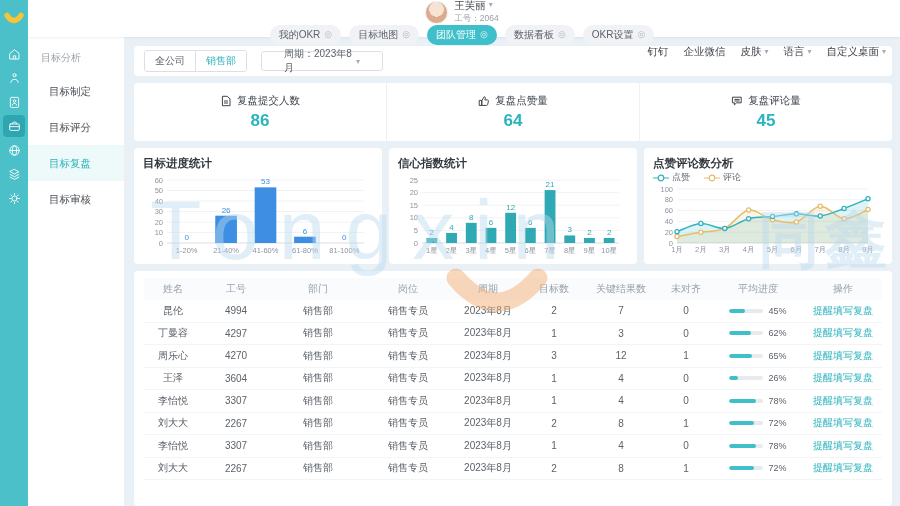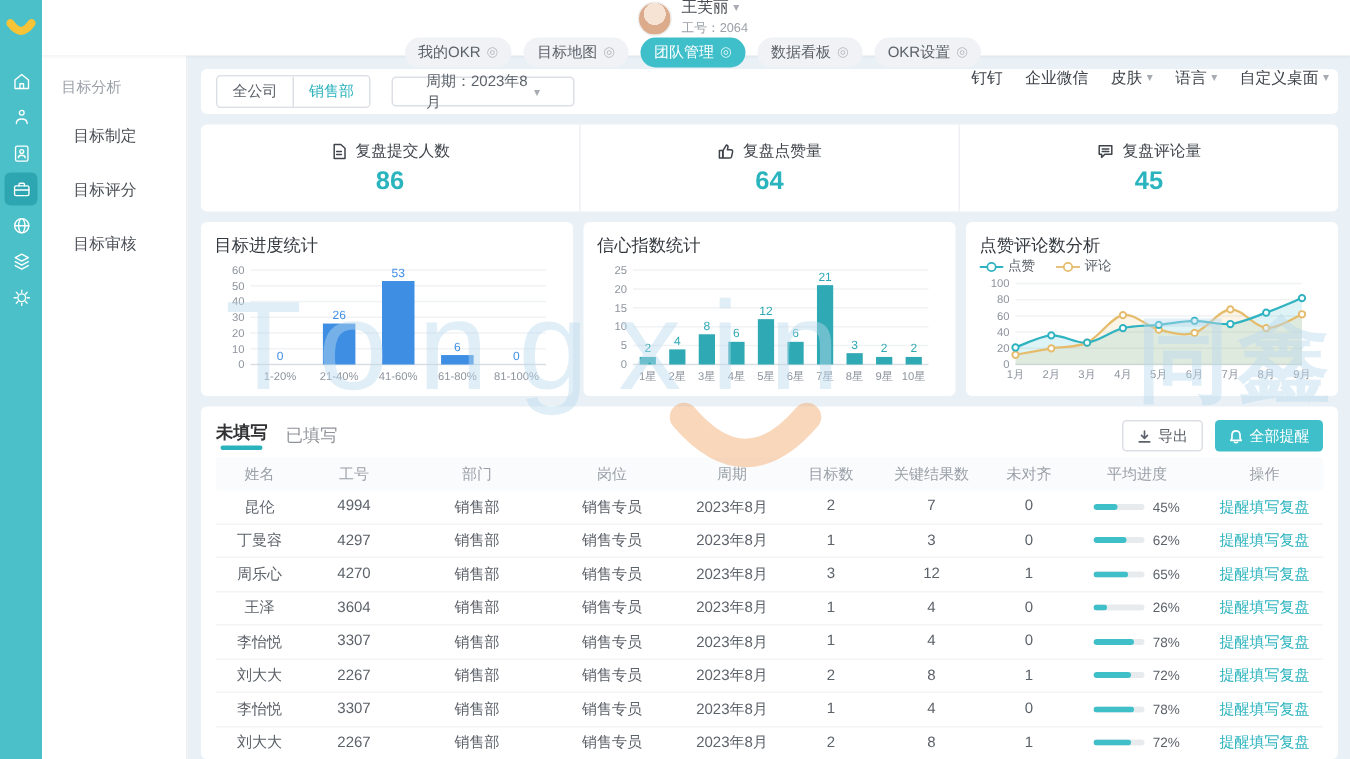--- a/index.html
+++ b/index.html
@@ -46,21 +46,21 @@
 
 .stats-card{height:58px;display:flex;align-items:stretch;margin-bottom:7px}
 .stat{flex:1;display:flex;flex-direction:column;align-items:center;justify-content:center;gap:3px}
 .stat+.stat{border-left:1px solid #eef0f3}
 .stat-top{display:flex;align-items:center;gap:5px;font-size:10.5px;color:#3f444b}
 .stat-top svg{stroke:#3f444b;fill:none;stroke-width:1;stroke-linecap:round;stroke-linejoin:round}
 .stat-value{font-size:17px;font-weight:bold;color:#2ab4be}
 
 .charts-row{display:flex;gap:7px;margin-bottom:7px}
 .chart-card{flex:1;height:116px;padding:8px 9px 2px;overflow:hidden}
-.chart-title{font-size:11.5px;font-weight:normal;color:#34393f}
+.chart-title{font-size:11.5px;font-weight:bold;color:#34393f}
 .legend{display:flex;gap:14px;align-items:center;height:13px}
 .legend-item{display:flex;align-items:center;gap:3px;font-size:9px;color:#5c626a}
 
 
 .table-card{height:235px;padding:7px 10px 0;overflow:hidden}
 .table-toolbar{display:flex;align-items:center;height:25px;margin-bottom:2px}
 .tab{font-size:11.5px;color:#909399;cursor:pointer}
 .tab.active{color:#303133;font-weight:bold}
 .tab.active::after{content:"";display:block;height:2.5px;border-radius:2px;background:#2bb3bd;margin-top:1px;width:80%;margin-left:10%}
 .tab+.tab{margin-left:12px}
@@ -194,20 +194,21 @@
         <span>自定义桌面</span>
         <span class="caret">▾</span>
       </span>
   </div>
 </header>
 
 <aside class="submenu">
   <div class="submenu-title">目标分析</div>
   <div class="submenu-item">目标制定</div>
   <div class="submenu-item">目标评分</div>
+  <div class="submenu-item active">目标复盘</div>
   <div class="submenu-item">目标审核</div>
 </aside>
 
 <main class="main">
   <div class="card filter-card">
     <div class="seg">
       <span class="seg-item">全公司</span>
       <span class="seg-item active">销售部</span>
     </div>
     <div class="period">
@@ -390,39 +391,20 @@
             <text x="119.5" y="68" text-anchor="middle" font-size="7.5" fill="#8e949e">5月</text>
             <text x="143.375" y="68" text-anchor="middle" font-size="7.5" fill="#8e949e">6月</text>
             <text x="167.25" y="68" text-anchor="middle" font-size="7.5" fill="#8e949e">7月</text>
             <text x="191.125" y="68" text-anchor="middle" font-size="7.5" fill="#8e949e">8月</text>
             <text x="215" y="68" text-anchor="middle" font-size="7.5" fill="#8e949e">9月</text>
           </svg></div>
     </div>
   </div>
 
   <div class="card table-card">
-    <div class="table-toolbar">
-      <span class="tab active">未填写</span>
-      <span class="tab">已填写</span>
-      <div class="toolbar-actions">
-        <button class="btn-export">
-          <svg width="10" height="10" viewBox="0 0 10 10">
-              <path d="M5 1.3 V6 M3 4.2 5 6.2 7 4.2 M1.5 8.6 h7"></path>
-            </svg>
-          <span>导出</span>
-        </button>
-        <button class="btn-remind">
-          <svg width="10" height="10" viewBox="0 0 10 10">
-              <path d="M5 1.2 c-1.8 0-2.7 1.2-2.7 3 v2 L1.5 7.6 h7 L7.7 6.2 v-2 c0-1.8-.9-3-2.7-3 Z"></path>
-              <path d="M4 8.8 c.3.5 1.7.5 2 0"></path>
-            </svg>
-          <span>全部提醒</span>
-        </button>
-      </div>
-    </div>
     <div class="trow thead" id="thead">
         <div>姓名</div>
         <div>工号</div>
         <div>部门</div>
         <div>岗位</div>
         <div>周期</div>
         <div>目标数</div>
         <div>关键结果数</div>
         <div>未对齐</div>
         <div>平均进度</div>

